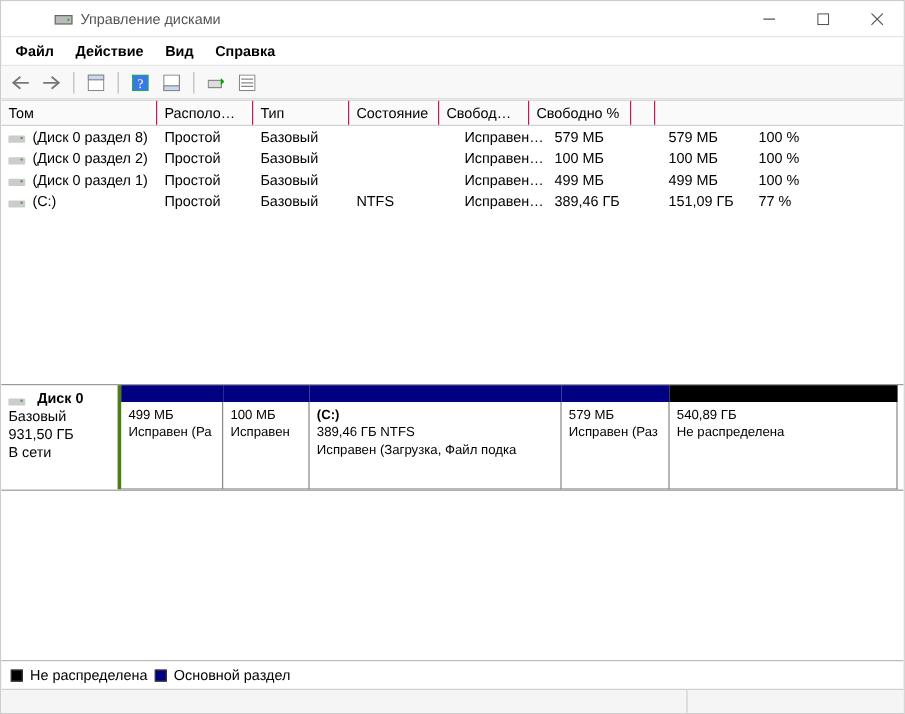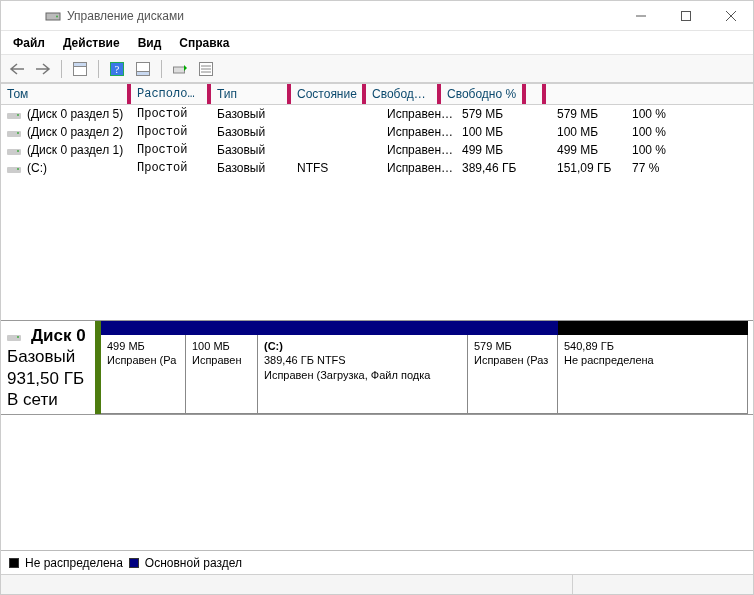--- a/index.html
+++ b/index.html
@@ -83,22 +83,22 @@
     background: #fafafa;
     font-size: 12px;
   }
   .lv-header .col, .lv-row .cell {
     display: flex; align-items: center;
     padding: 0 6px;
     white-space: nowrap;
     overflow: hidden;
   }
   .lv-header .col {
-    border-right: 4px solid #be185d;
-    color: #0c4a6e;
+    border-right: 1px solid #be185d;
+    color: #000000;
   }
   .lv-body { flex: 1; overflow: hidden; }
   .lv-row {
     display: flex;
     height: 18px;
     font-size: 12px;
   }
   .drive-icon {
     width: 14px; height: 10px; margin-right: 6px;
     display: inline-block; position: relative;
@@ -107,41 +107,41 @@
     content: "";
     position: absolute; top:4px; left:0; width:14px; height:6px;
     background: #ccc; border-radius: 1px;
   }
   .drive-icon::after {
     content:""; position:absolute; top:5px; right:2px; width:2px; height:2px;
     background:#4a4; border-radius:50%;
   }
 
   .c0 { width: 130px; }
-  .c1 { width: 80px; font-family: Liberation Mono, monospace; }
+  .c1 { width: 80px; }
   .c2 { width: 80px; }
   .c3 { width: 90px; }
   .c4 { width: 75px; }
   .c5 { width: 95px; }
   .c6 { width: 75px; }
   .c7 { width: 85px; }
   .c8 { width: 20px; }
 
   
   .graphpane {
     flex: 0 0 88px;
     border-top: 1px solid #999;
     display: flex;
     background: #fff;
   }
   .diskinfo {
     width: 100px;
-    border-right: 6px solid #4d7c0f;
+    border-right: 3px solid #4d7c0f;
     padding: 4px 6px;
-    font-size: 17px;
+    font-size: 12px;
     line-height: 1.25;
   }
   .diskinfo .dname { font-weight: bold; display: flex; align-items: center; gap:4px;}
   .partitions {
     flex: 1;
     display: flex;
     flex-direction: column;
   }
   .part-colorbar { height: 14px; display: flex; }
   .part-colorbar div { height: 100%; }
@@ -284,21 +284,21 @@
     <div class="col c2">Тип</div>
     <div class="col c4">Состояние</div>
     <div class="col c6">Свобод…</div>
     <div class="col c7">Свободно %</div>
     <div class="col c8"></div>
   </div>
   <div class="lv-body" id="lv-body">
       <div class="lv-row">
         <div class="cell c0">
           <span class="drive-icon"></span>
-          <span>(Диск 0 раздел 5)</span>
+          <span>(Диск 0 раздел 8)</span>
         </div>
         <div class="cell c1">Простой</div>
         <div class="cell c2">Базовый</div>
         <div class="cell c3"></div>
         <div class="cell c4">Исправен…</div>
         <div class="cell c5">579 МБ</div>
         <div class="cell c6">579 МБ</div>
         <div class="cell c7">100 %</div>
       </div>
       <div class="lv-row">

